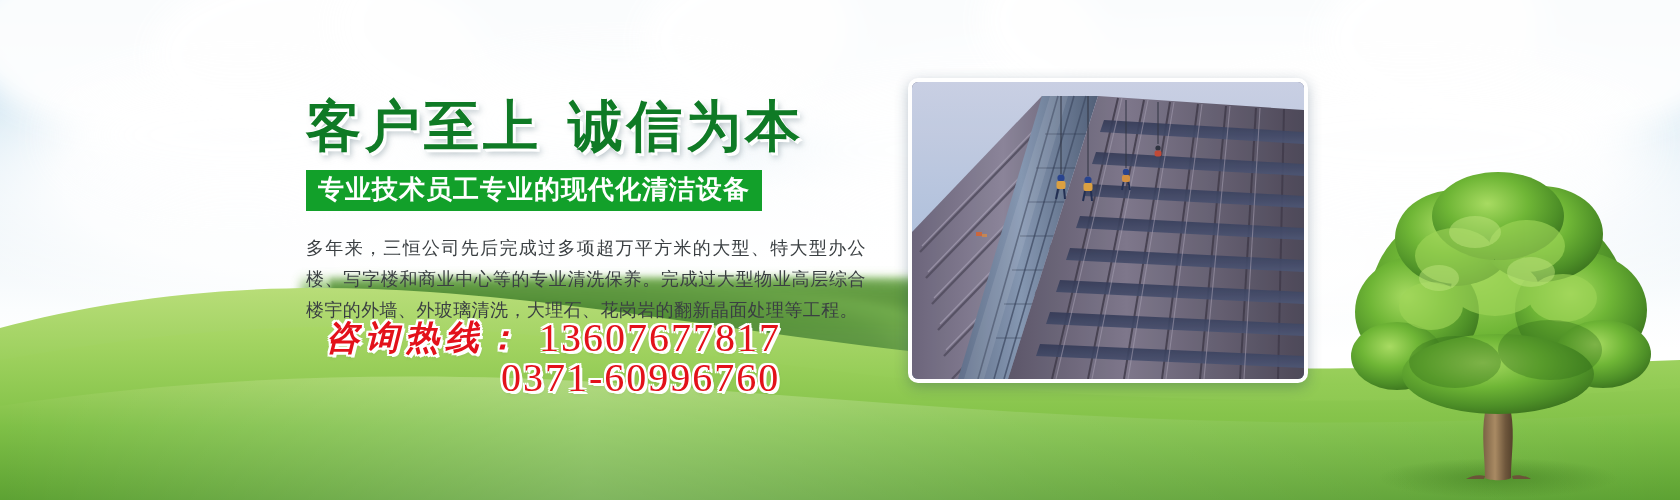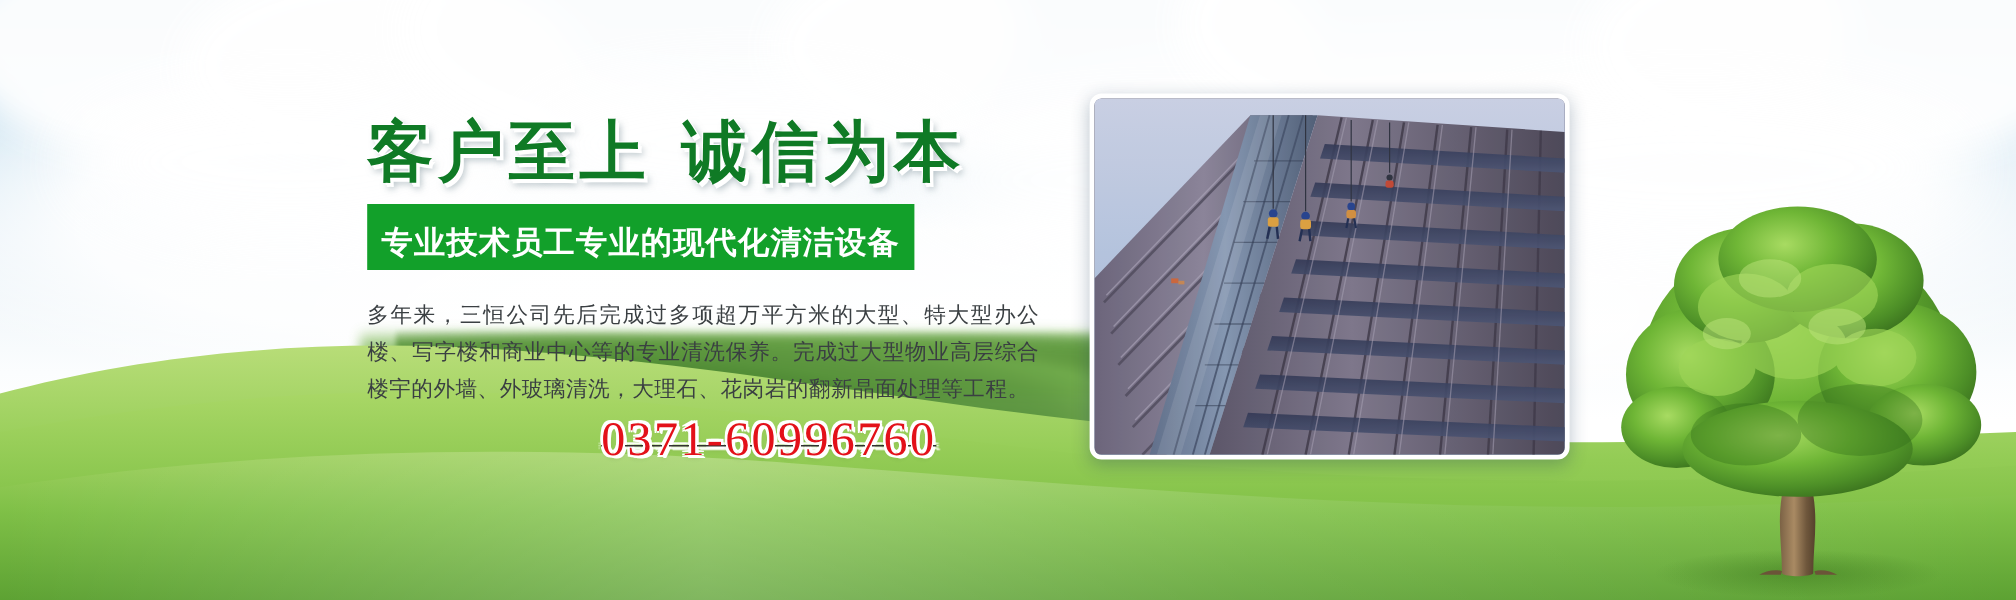--- a/index.html
+++ b/index.html
@@ -107,21 +107,21 @@
   .headline .gap { display:inline-block; width:26px; }
 
   .subbar {
     display:inline-block;
     margin-top:12px;
     background:#12a02a;
     color:#ffffff;
     font-size:26px;
     font-weight:bold;
     letter-spacing:1px;
-    padding:19px 12px 7px 12px;
+    padding:5px 12px 7px 12px;
     line-height:1.12;
     white-space:nowrap;
     font-family:"DejaVu Sans", sans-serif;
   }
 
   .body-copy {
     margin-top:22px;
     width:560px;
     font-size:18px;
     line-height:1.72;
@@ -153,21 +153,21 @@
     font-size:40px;
     letter-spacing:2px;
     color:#e3111a;
     margin-left:14px;
     vertical-align:middle;
     text-shadow:
        2px 0 0 #fff, -2px 0 0 #fff, 0 2px 0 #fff, 0 -2px 0 #fff,
        2px 2px 0 #fff, -2px 2px 0 #fff, 2px -2px 0 #fff, -2px -2px 0 #fff,
        3px 3px 0 #fff, 1px 3px 4px rgba(0,0,0,.12);
   }
-  .phone-row.second { margin-top:28px; padding-left:176px;text-decoration:underline; }
+  .phone-row.second { margin-top:0; padding-left:176px; }
   .phone-row.second .phone-number { margin-left:0; }
 </style>
 </head>
 <body>
 
 <div class="banner">
 
   <div>
     <div class="cloud-haze haze-a"></div>
     <div class="cloud-haze haze-b"></div>
@@ -432,18 +432,21 @@
     </div>
 
     <div class="subbar">专业技术员工专业的现代化清洁设备</div>
 
     <div class="body-copy">
       <p>多年来，三恒公司先后完成过多项超万平方米的大型、特大型办公楼、写字楼和商业中心等的专业清洗保养。完成过大型物业高层综合楼宇的外墙、外玻璃清洗，大理石、花岗岩的翻新晶面处理等工程。</p>
     </div>
   </div>
 
   <div class="phone-block">
+    <div class="phone-row">
+      <span class="hotline-label">咨询热线：</span><span class="phone-number">13607677817</span>
+    </div>
     <div class="phone-row second">
       <span class="phone-number">0371-60996760</span>
     </div>
   </div>
 
 </div>
 
 </body></html>

